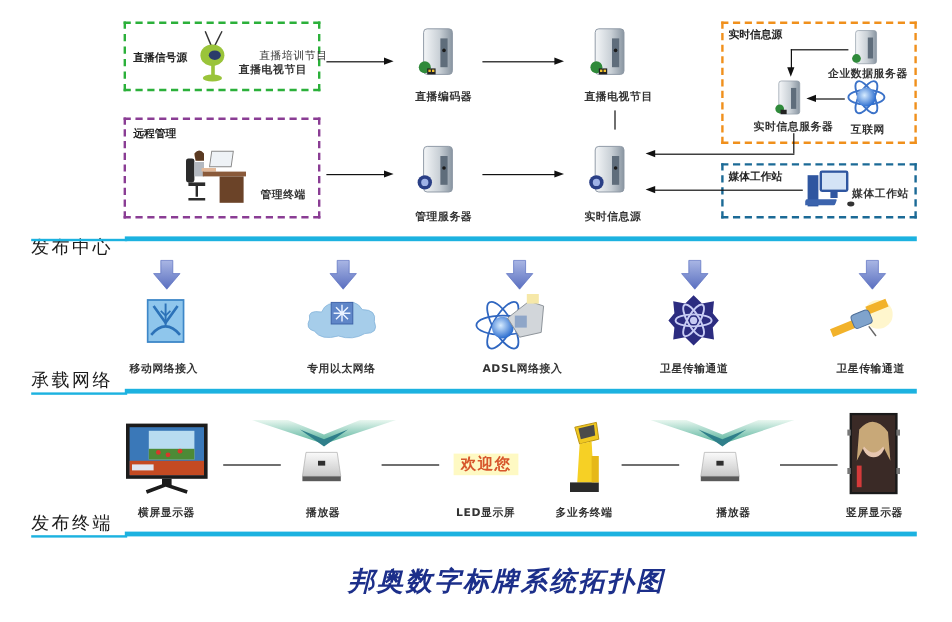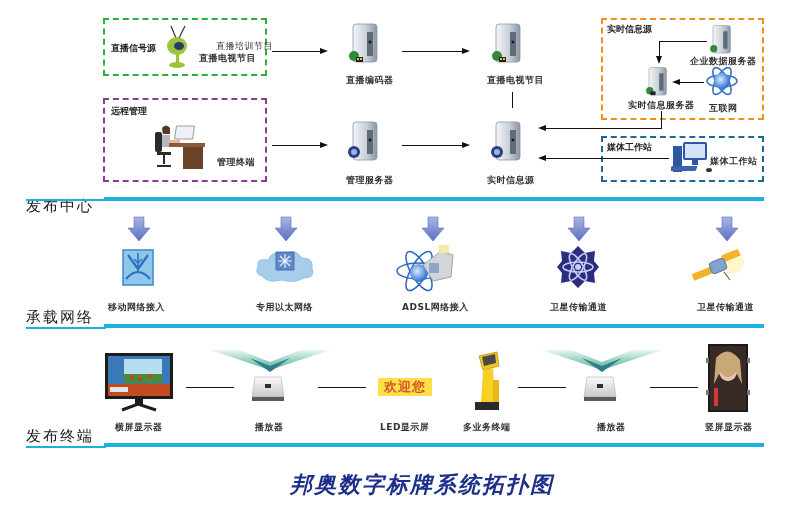--- a/index.html
+++ b/index.html
@@ -280,21 +280,21 @@
 
 <svg class="abs" style="left:251px;top:373px;" width="34" height="30" viewBox="0 0 34 30">
   <path d="M4 4 L30 4 L33 24 L1 24 Z" fill="url(#playerG)" stroke="#b0b0b0" stroke-width="0.6"></path>
   <rect x="1" y="24" width="32" height="4" fill="#5a5a5a"></rect>
   <rect x="14" y="11" width="6" height="4" fill="#2e2e2e"></rect>
 </svg>
 <span class="lbl" style="left:255px;top:421px;">播放器</span>
 
 <div class="hline" style="left:318px;top:387px;width:48px;"></div>
 
-<div class="abs" style="left:378px;top:378px;width:54px;height:18px;background:#fde047;display:flex;align-items:center;justify-content:center;">
+<div class="abs" style="left:378px;top:378px;width:54px;height:18px;background:#fef9c3;display:flex;align-items:center;justify-content:center;">
   <span style="font-family:'DejaVu Serif',serif;font-size:13px;font-weight:bold;color:#d7572c;letter-spacing:1px;">欢迎您</span>
 </div>
 <span class="lbl" style="left:380px;top:421px;">LED显示屏</span>
 
 <svg class="abs" style="left:471px;top:350px;" width="32" height="62" viewBox="0 0 32 62">
   <path d="M8 6 L26 2 L28 16 L12 20 Z" fill="#f0c820" stroke="#b89010" stroke-width="0.8"></path>
   <path d="M11 7 L24 4 L25 13 L13 16 Z" fill="#4a4a4a"></path>
   <path d="M12 20 L22 18 L24 52 L10 52 Z" fill="#f6d025"></path>
   <rect x="4" y="52" width="24" height="8" fill="#2a2a2a"></rect>
   <rect x="22" y="30" width="6" height="22" fill="#e6b818"></rect>

